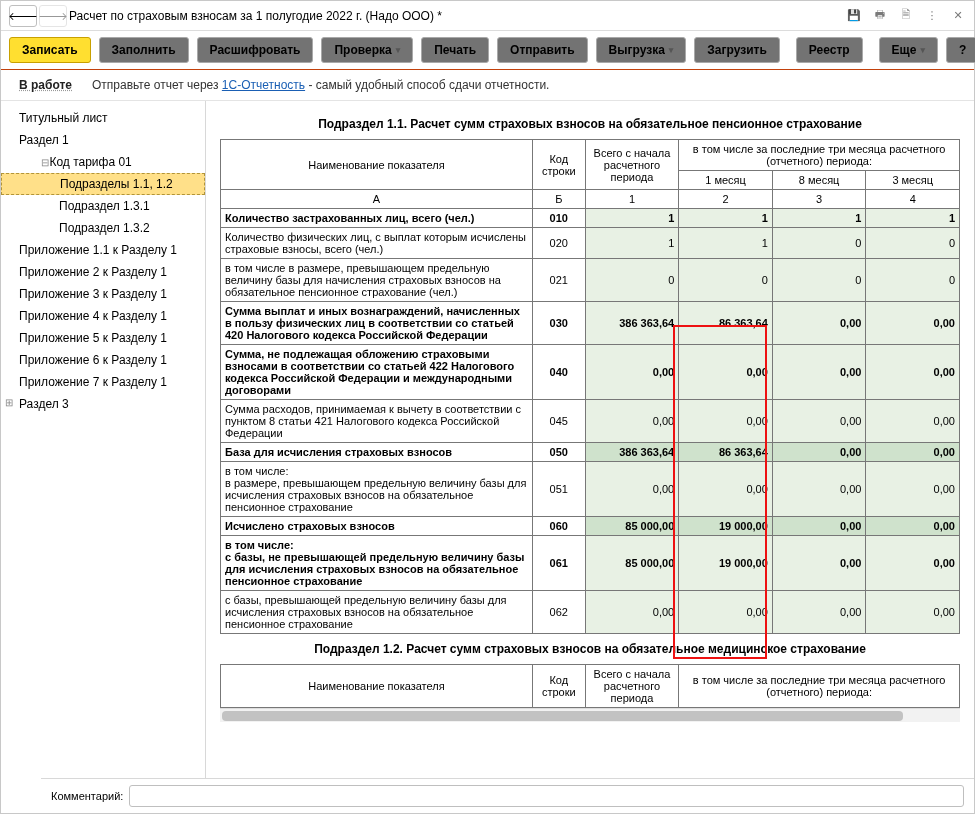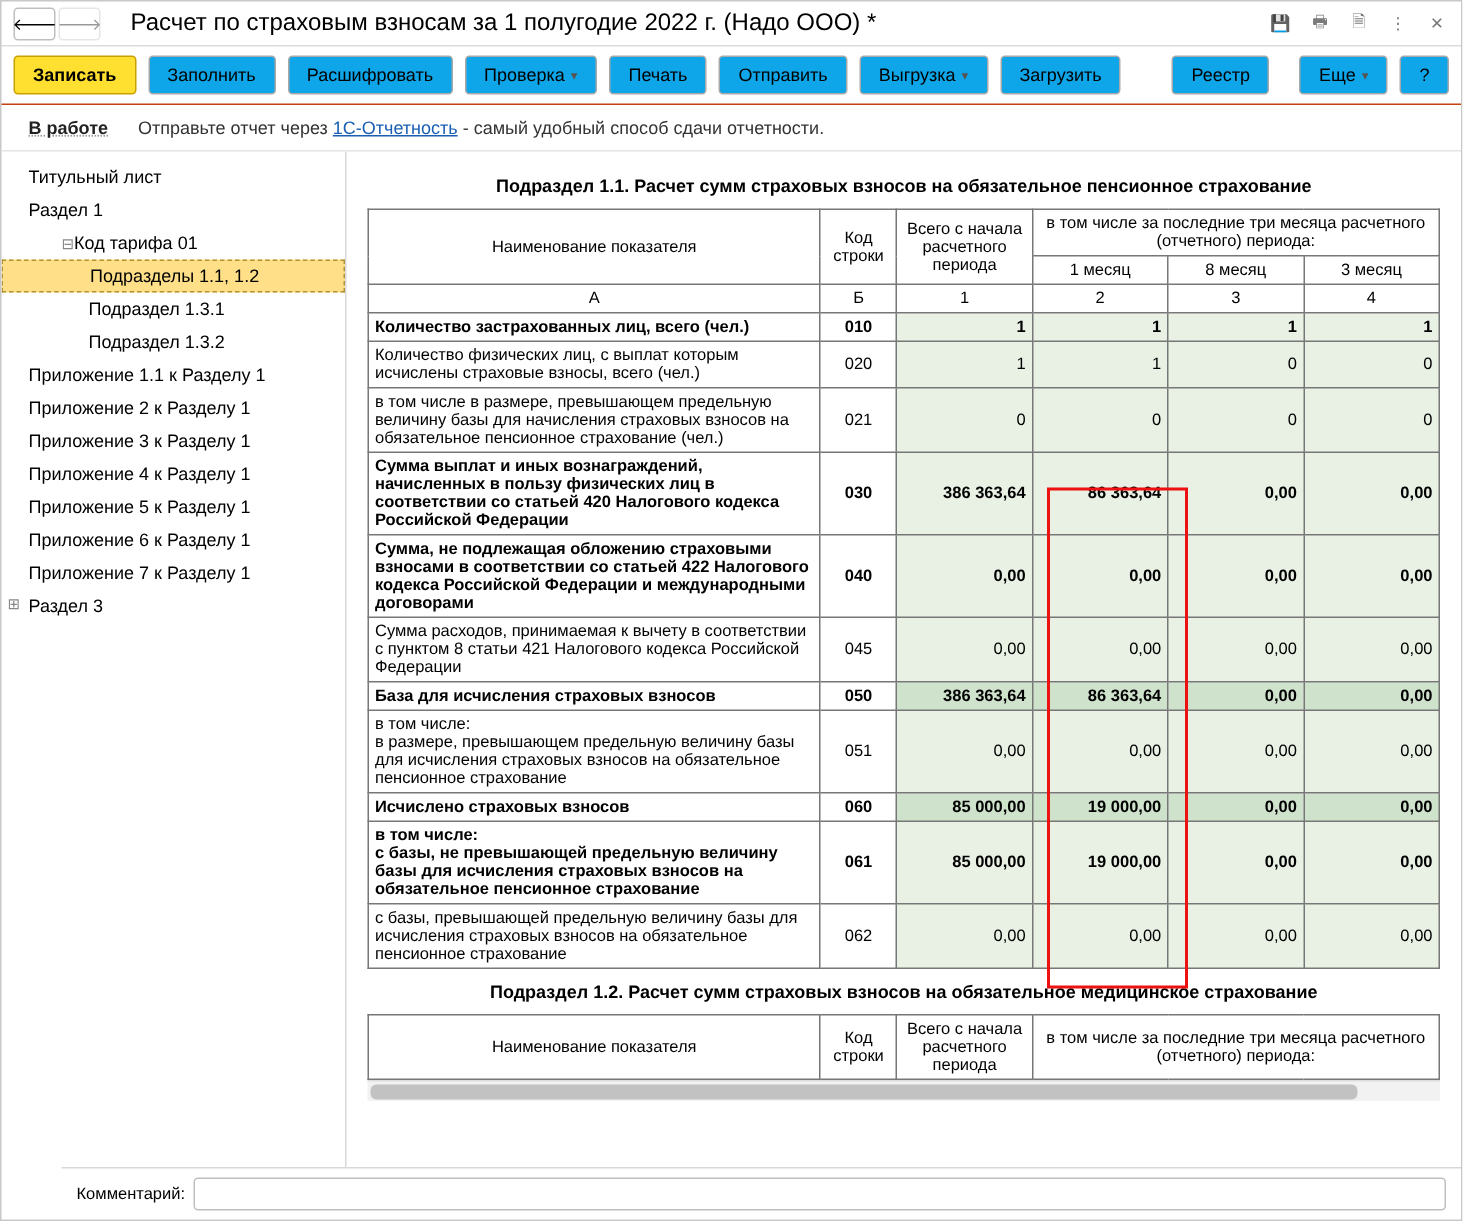--- a/index.html
+++ b/index.html
@@ -14,47 +14,47 @@
   .window { border: 1px solid #c8c8c8; width: 975px; height: 814px; display: flex; flex-direction: column; }
   .titlebar {
     height: 30px; display: flex; align-items: center; padding: 0 8px;
     border-bottom: 1px solid #dcdcdc;
   }
   .nav-btn {
     width: 28px; height: 22px; border: 1px solid #bfbfbf; background: #fff;
     display: flex; align-items: center; justify-content: center; cursor: pointer;
     border-radius: 3px; margin-right: 2px;
   }
-  .title-text { font-size: 16px; margin-left: 18px; flex: 1; }
+  .title-text { font-size: 12px; flex: 1; }
   .sys-icons { display: flex; gap: 10px; align-items: center; color: #7a7a7a; }
   .sys-icon { width: 16px; height: 16px; display: flex; align-items: center; justify-content: center; cursor: pointer; }
 
   .toolbar {
     padding: 6px 8px; display: flex; align-items: center; gap: 8px;
     border-bottom: 1px solid #c2410c;
   }
   .btn {
-    border: 1px solid #a9a9a9; background: #0ea5e9; padding: 4px 12px;
+    border: 1px solid #a9a9a9; background: #737373; padding: 4px 12px;
     border-radius: 3px; cursor: pointer; font-size: 12px; height: 26px;
-    display: flex; align-items: center;
+    display: flex; align-items: center; font-weight: bold;
   }
   .btn-yellow { background: #ffdf30; border-color: #c8a000; font-weight: bold; }
   .btn-caret::after { content: " ▾"; font-size: 9px; color: #555; margin-left: 4px; }
   .spacer { flex: 1; }
 
   .infobar {
     padding: 8px 18px; font-size: 12px; color: #333;
     border-bottom: 1px solid #e4e4e4; display: flex; align-items: center; gap: 20px;
   }
   .link-status { text-decoration: underline dotted #999; color: #222; font-weight: bold; }
   .link-blue { color: #1a5fb4; text-decoration: underline; }
 
   .body-area { flex: 1; display: flex; overflow: hidden; }
   .sidebar {
-    width: 230px; border-right: 1px solid #d8d8d8; padding: 6px 0; overflow-y: auto;
+    width: 205px; border-right: 1px solid #d8d8d8; padding: 6px 0; overflow-y: auto;
   }
   .tree-item {
     padding: 4px 6px 4px 30px; font-size: 12px; cursor: pointer; white-space: nowrap;
   }
   .tree-item.l1 { padding-left: 18px; position: relative; }
   .tree-item.l2 { padding-left: 40px; }
   .tree-item.l3 { padding-left: 58px; }
   .tree-item.l1::before {
     content: ""; position: absolute; left: 4px; top: 7px; width: 8px; height: 8px;
   }

